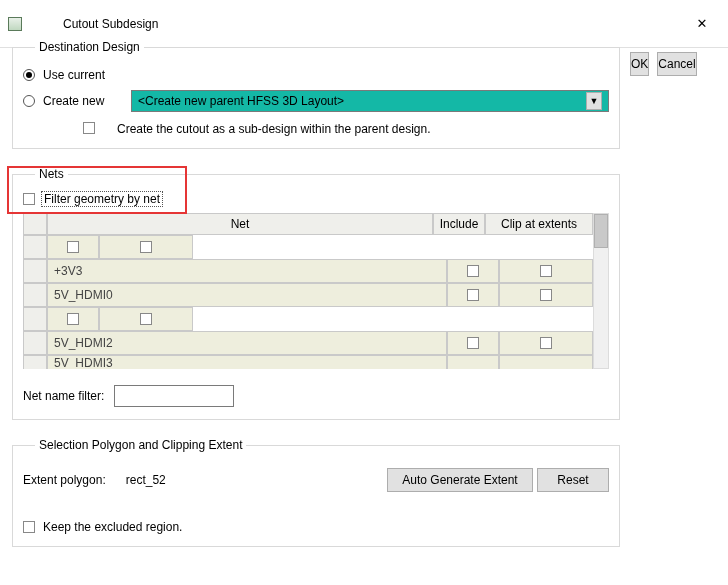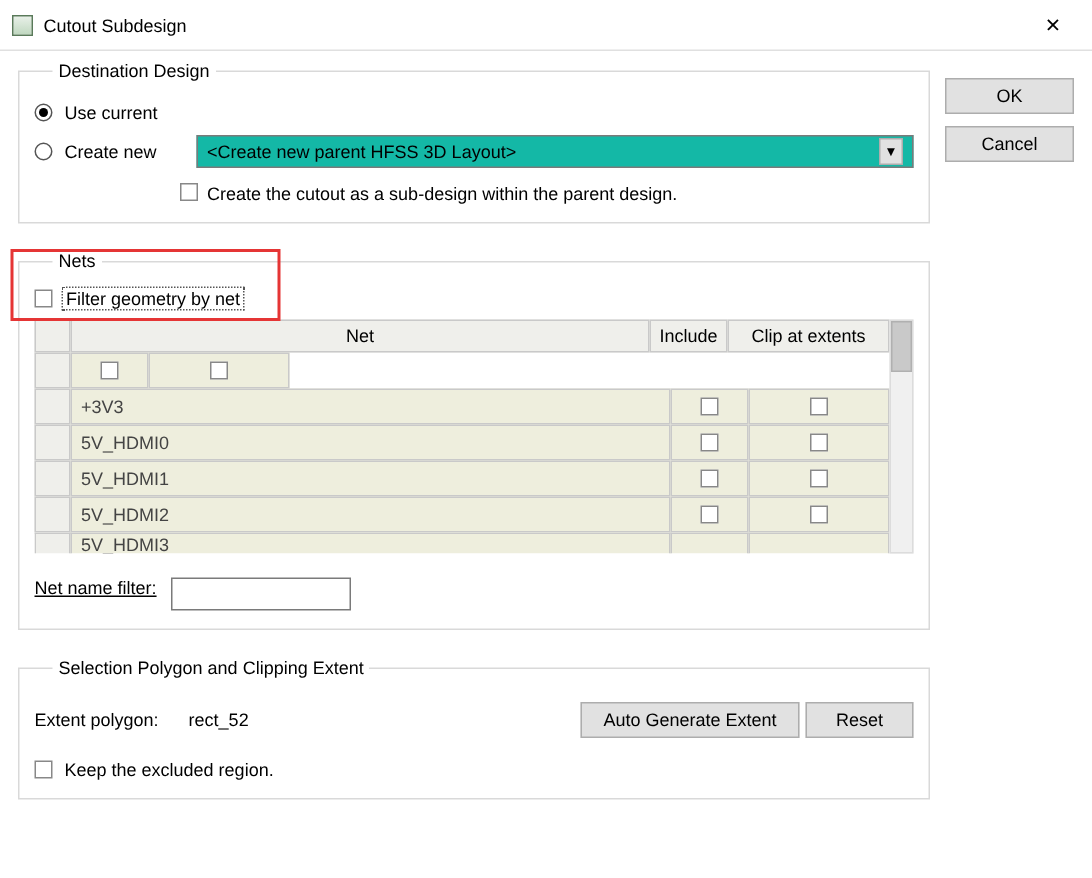--- a/index.html
+++ b/index.html
@@ -7,25 +7,26 @@
       font-family: "Segoe UI", Tahoma, sans-serif;
       font-size: 12px;
       background: #ffffff;
       color: #000000;
       width: 728px;
       height: 585px;
       overflow: hidden;
       position: relative;
     }
     .titlebar {
-      height: 34px;
+      height: 48px;
       display: flex;
       align-items: center;
       padding: 0 6px 0 8px;
       border-bottom: 1px solid #e0e0e0;
+      gap: 34px;
     }
     .titlebar .app-icon {
       width: 14px; height: 14px;
       border: 1px solid #5a7a5a;
       background: linear-gradient(#e8f0e8,#c0d8c0);
       margin-right: 7px;
     }
     .titlebar .title { flex: 1; font-size: 12px; }
     .titlebar .close {
       width: 40px; height: 28px;
@@ -33,21 +34,21 @@
       font-size: 13px;
     }
     .body-area {
       position: absolute;
       top: 30px; left: 0; right: 0; bottom: 0;
       padding: 10px 12px 10px 12px;
       display: flex;
       gap: 10px;
     }
     .main-col { flex: 1; display: flex; flex-direction: column; gap: 18px; }
-    .side-col { width: 86px; display: flex; flex-direction: column; gap: 8px; padding-top: 12px; }
+    .side-col { width: 86px; display: flex; flex-direction: row; gap: 8px; padding-top: 12px; }
     .btn {
       height: 24px;
       border: 1px solid #adadad;
       background: #e1e1e1;
       display: flex; align-items: center; justify-content: center;
       font-size: 12px;
     }
     fieldset {
       border: 1px solid #d9d9d9;
       padding: 10px 10px 12px 10px;
@@ -67,21 +68,21 @@
     .combo {
       flex:1; height:22px; border:1px solid #7a7a7a;
       display:flex; align-items:center; padding:0 6px;
       justify-content: space-between;
       background:#14b8a6;
     }
     .combo .arrow {
       width:16px; height:18px; border:1px solid #adadad; background:#e1e1e1;
       display:flex; align-items:center; justify-content:center; font-size:9px;
     }
-    .sub-row { margin-left: 97px; margin-top:10px; display:flex; align-items:flex-start; gap:6px; }
+    .sub-row { margin-left: 60px; margin-top:10px; display:flex; align-items:flex-start; gap:22px; }
     
     .highlight-box {
       position:absolute;
       border:2px solid #e53535;
       pointer-events:none;
     }
     .filter-row { display:flex; align-items:center; gap:6px; margin-bottom:4px; }
     .dashed-focus { border:1px dotted #555; padding:0 2px; }
     .nets-table-wrap {
       border: none;
@@ -96,28 +97,28 @@
     .nh-clip { width:108px; height:22px; border:1px solid #c9c9c9; background:#efefeb; display:flex; align-items:center; justify-content:center; }
     .nets-row { display:flex; height:24px; }
     .nr-stub { width:24px; border:1px solid #c9c9c9; background:#efefeb; }
     .nr-name { flex:1; border:1px solid #c9c9c9; background:#eeeedd; display:flex; align-items:center; padding-left:6px; color:#444; }
     .nr-chkcell { width:52px; border:1px solid #c9c9c9; background:#eeeedd; display:flex; align-items:center; justify-content:center; }
     .nr-chkcell.wide { width:94px; }
     .nets-row.cut { height:14px; overflow:hidden; }
     .nets-row.cut .nr-name, .nets-row.cut .nr-chkcell, .nets-row.cut .nr-stub { border-bottom:none; }
     .vscroll { width:16px; background:#f0f0f0; border:1px solid #dcdcdc; position:relative; }
     .vscroll .thumb { position:absolute; top:0; left:0; right:0; height:34px; background:#c9c9c9; border:1px solid #b0b0b0; }
-    .netname-row { display:flex; gap:10px; margin-top:16px;text-decoration:underline; }
+    .netname-row { display:flex; align-items:center; gap:10px; margin-top:16px; }
     .text-input { height:22px; border:1px solid #7a7a7a; background:#fff; }
     
     .sp-row { display:flex; align-items:center; gap:20px; margin-top:6px; }
     .sp-btns { margin-left:auto; display:flex; gap:4px; }
     .sp-btn { width:146px; }
     .sp-btn.reset { width:72px; }
-    .keep-row { display:flex; align-items:center; gap:8px; margin-top:14px; }
+    .keep-row { display:flex; align-items:center; gap:8px; margin-top:28px; }
   </style>
 </head>
 <body>
 
 <div class="titlebar">
   <span class="app-icon"></span>
   <span class="title">Cutout Subdesign</span>
   <span class="close">✕</span>
 </div>
 
@@ -184,21 +185,20 @@
             <div class="nr-name">5V_HDMI0</div>
             <div class="nr-chkcell">
                 <span class="chk"></span>
               </div>
             <div class="nr-chkcell wide">
                 <span class="chk"></span>
               </div>
           </div>
           <div class="nets-row">
             <div class="nr-stub"></div>
-            <div class="nr-name">5V_HDMI1</div>
             <div class="nr-chkcell">
                 <span class="chk"></span>
               </div>
             <div class="nr-chkcell wide">
                 <span class="chk"></span>
               </div>
           </div>
           <div class="nets-row">
             <div class="nr-stub"></div>
             <div class="nr-name">5V_HDMI2</div>

